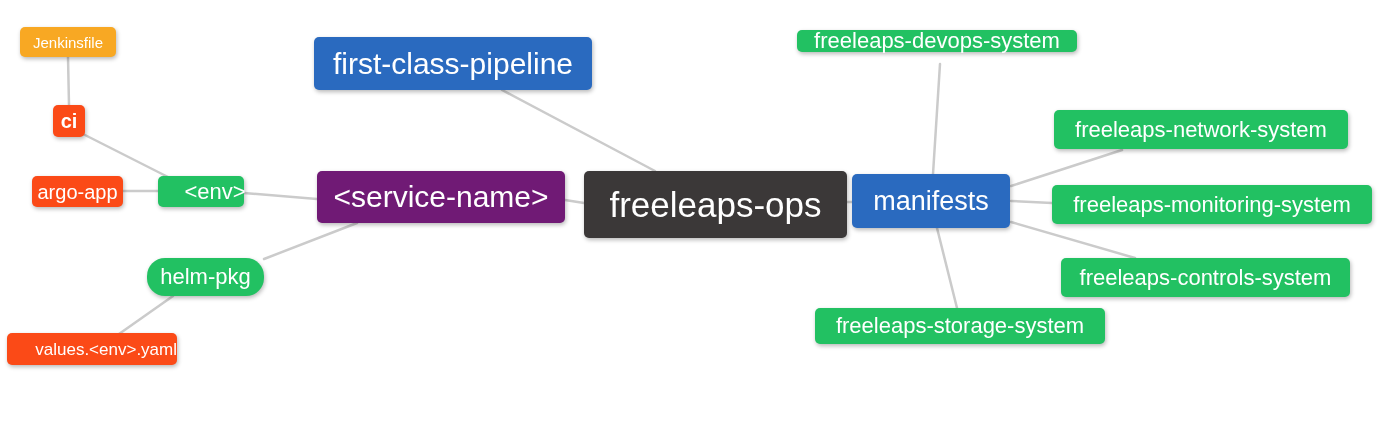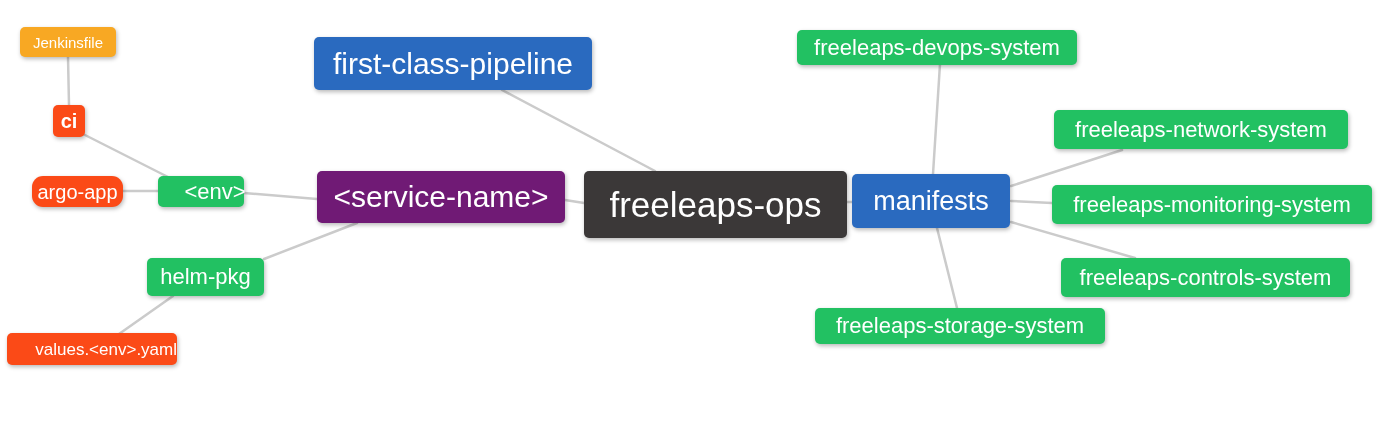--- a/index.html
+++ b/index.html
@@ -67,45 +67,45 @@
       <line x1="1011" y1="222" x2="1135" y2="258" stroke="#cbcbcb" stroke-width="2.5" stroke-linecap="round"></line>
       <line x1="937" y1="228" x2="957" y2="308" stroke="#cbcbcb" stroke-width="2.5" stroke-linecap="round"></line>
     </svg>
   <div class="nodes-layer">
       <div class="node" style="left: 20px; top: 27px; width: 96px; height: 30px; background: rgb(248, 168, 35); font-size: 15px; font-weight: 400; color: rgb(255, 255, 255);">
         <span class="node-label">Jenkinsfile</span>
       </div>
       <div class="node" style="left: 53px; top: 105px; width: 32px; height: 32px; background: rgb(251, 74, 23); font-size: 20px; font-weight: 700; color: rgb(255, 255, 255);">
         <span class="node-label">ci</span>
       </div>
-      <div class="node" style="left: 32px; top: 176px; width: 91px; height: 31px; background: rgb(251, 74, 23); font-size: 20px; font-weight: 400; color: rgb(255, 255, 255); border-radius: 11px;">
+      <div class="node" style="left: 32px; top: 176px; width: 91px; height: 31px; background: rgb(251, 74, 23); font-size: 20px; font-weight: 400; color: rgb(255, 255, 255);">
         <span class="node-label">argo-app</span>
       </div>
       <div class="node" style="left: 158px; top: 176px; width: 86px; height: 31px; background: rgb(34, 193, 98); font-size: 22px; font-weight: 400; color: rgb(255, 255, 255); padding-left: 28px;">
         <span class="node-label">&lt;env&gt;</span>
       </div>
-      <div class="node" style="left: 147px; top: 258px; width: 117px; height: 38px; background: rgb(34, 193, 98); font-size: 22px; font-weight: 400; color: rgb(255, 255, 255);">
+      <div class="node" style="left: 147px; top: 258px; width: 117px; height: 38px; background: rgb(34, 193, 98); font-size: 22px; font-weight: 400; color: rgb(255, 255, 255); border-radius: 18px;">
         <span class="node-label">helm-pkg</span>
       </div>
       <div class="node" style="left: 7px; top: 333px; width: 170px; height: 32px; background: rgb(251, 74, 23); font-size: 17px; font-weight: 400; color: rgb(255, 255, 255); justify-content: flex-end;">
         <span class="node-label">values.&lt;env&gt;.yaml</span>
       </div>
       <div class="node" style="left: 317px; top: 171px; width: 248px; height: 52px; background: #701a75; font-size: 30px; font-weight: 400; color: rgb(255, 255, 255);">
         <span class="node-label">&lt;service-name&gt;</span>
       </div>
       <div class="node" style="left: 314px; top: 37px; width: 278px; height: 53px; background: rgb(42, 106, 191); font-size: 30px; font-weight: 400; color: rgb(255, 255, 255);">
         <span class="node-label">first-class-pipeline</span>
       </div>
       <div class="node" style="left: 584px; top: 171px; width: 263px; height: 67px; background: rgb(59, 56, 56); font-size: 35px; font-weight: 400; color: rgb(255, 255, 255);">
         <span class="node-label">freeleaps-ops</span>
       </div>
       <div class="node" style="left: 852px; top: 174px; width: 158px; height: 54px; background: rgb(42, 106, 191); font-size: 27px; font-weight: 400; color: rgb(255, 255, 255);">
         <span class="node-label">manifests</span>
       </div>
-      <div class="node" style="left: 797px; top: 30px; width: 280px; height: 35px; background: rgb(34, 193, 98); font-size: 22px; font-weight: 400; color: rgb(255, 255, 255);">
+      <div class="node" style="left: 797px; top: 30px; width: 280px; height: 22px; background: rgb(34, 193, 98); font-size: 22px; font-weight: 400; color: rgb(255, 255, 255);">
         <span class="node-label">freeleaps-devops-system</span>
       </div>
       <div class="node" style="left: 1054px; top: 110px; width: 294px; height: 39px; background: rgb(34, 193, 98); font-size: 22px; font-weight: 400; color: rgb(255, 255, 255);">
         <span class="node-label">freeleaps-network-system</span>
       </div>
       <div class="node" style="left: 1052px; top: 185px; width: 320px; height: 39px; background: rgb(34, 193, 98); font-size: 22px; font-weight: 400; color: rgb(255, 255, 255);">
         <span class="node-label">freeleaps-monitoring-system</span>
       </div>
       <div class="node" style="left: 1061px; top: 258px; width: 289px; height: 39px; background: rgb(34, 193, 98); font-size: 22px; font-weight: 400; color: rgb(255, 255, 255);">
         <span class="node-label">freeleaps-controls-system</span>

